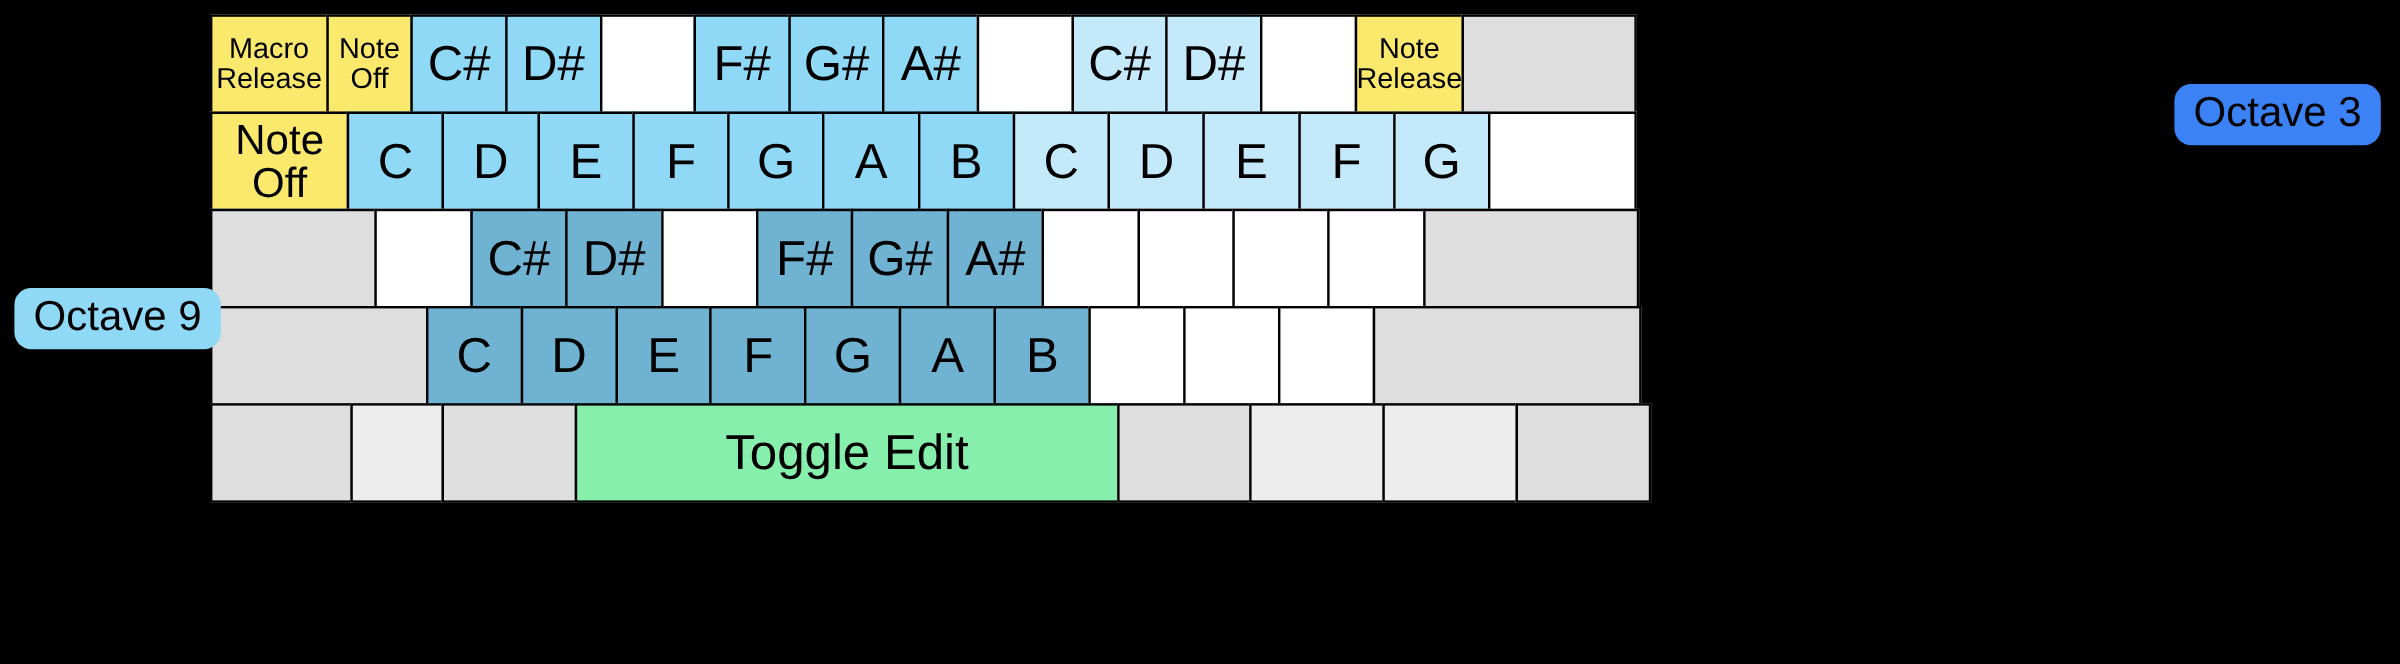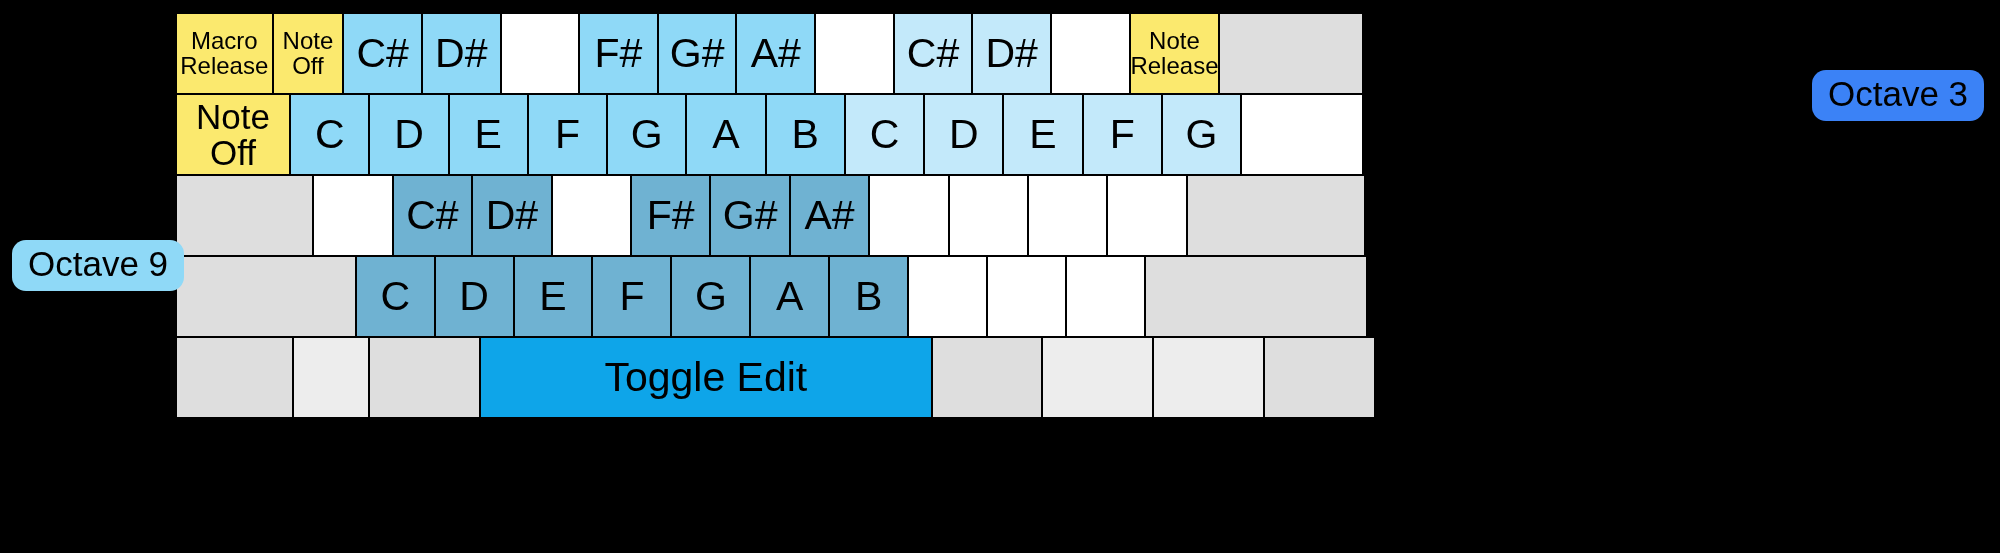--- a/index.html
+++ b/index.html
@@ -35,21 +35,21 @@
   .cell.blank { border-color: #000; }
 
   
   .f-yellow     { background: #FBE96E; }
   .f-sky        { background: #8FD9F7; }
   .f-skylight   { background: #C3E9FA; }
   .f-steel      { background: #6FB2D2; }
   .f-white      { background: #FFFFFF; }
   .f-grey       { background: #DEDEDE; }
   .f-greylight  { background: #EDEDED; }
-  .f-pink       { background: #0ea5e9; }
+  .f-pink       { background: #86efac; }
 
   
   .lg  { font-size: 41px; }
   .md  { font-size: 35px; }
   .sm  { font-size: 24px; }
 
   
   .badge {
     position: absolute;
     background: #8FD9F7;

